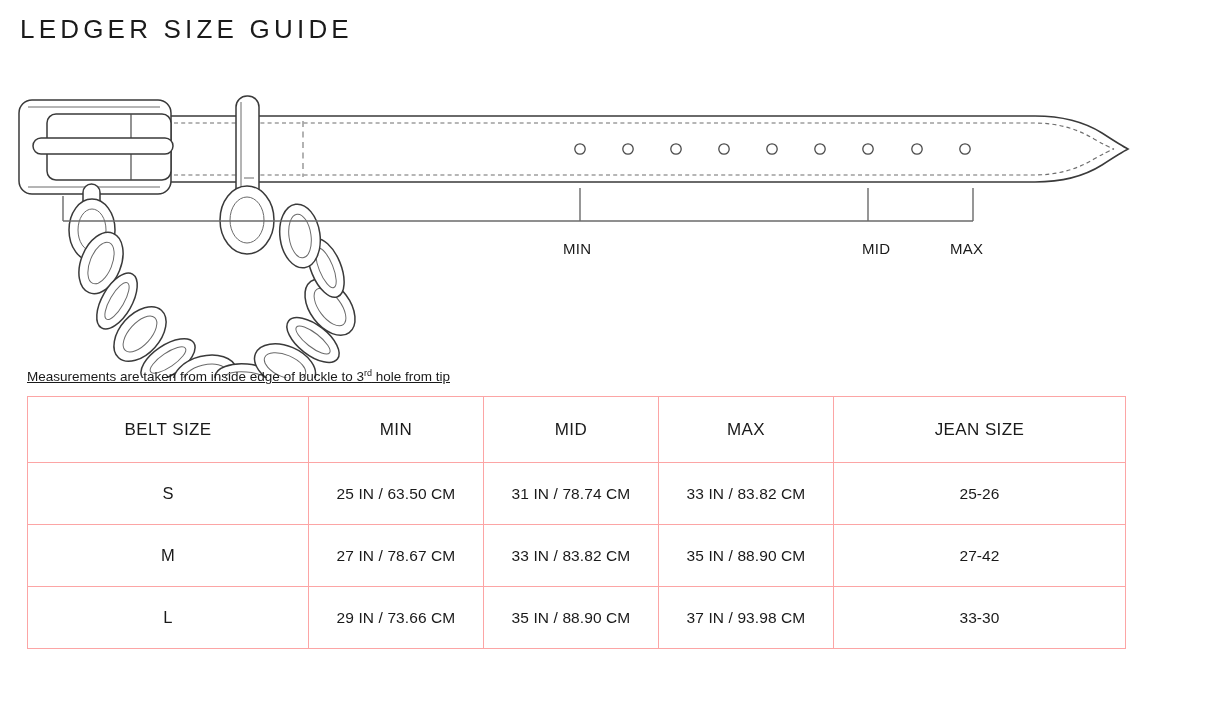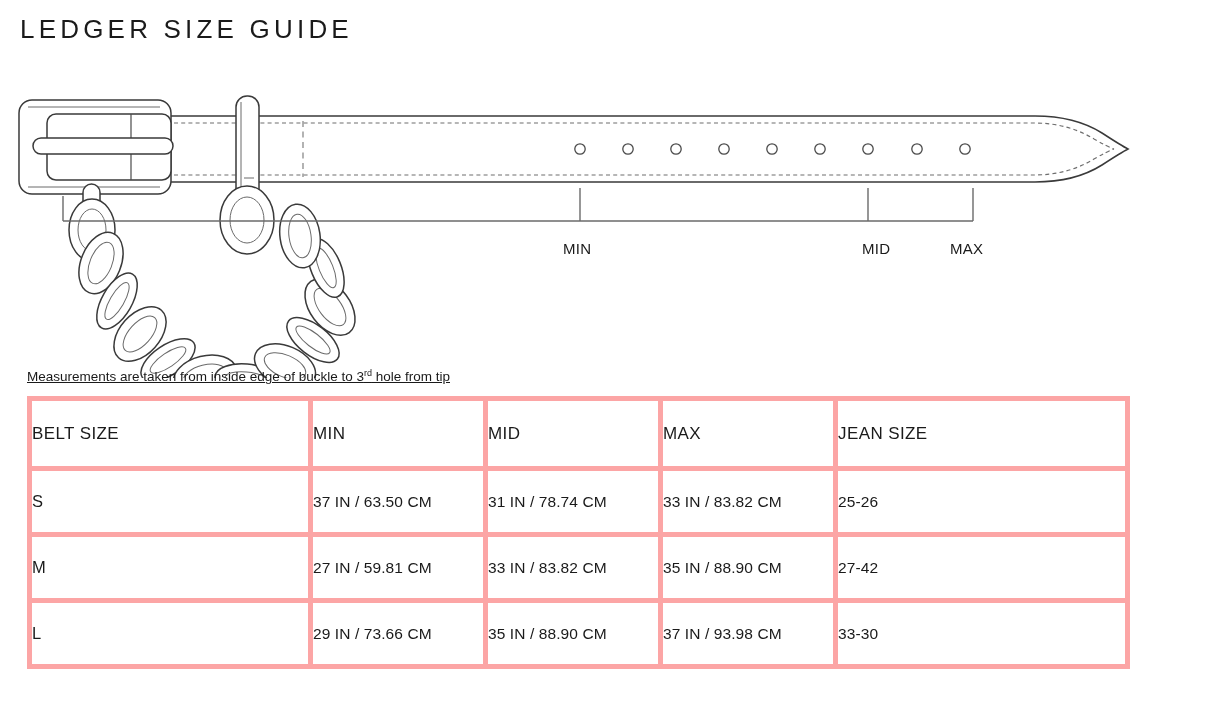--- a/index.html
+++ b/index.html
@@ -84,22 +84,22 @@
   
   .size-table {
     position: absolute;
     left: 27px;
     top: 396px;
     width: 1098px;
     border-collapse: collapse;
     table-layout: fixed;
   }
   .size-table td, .size-table th {
-    border: 5px solid #fca5a5;
-    text-align: left;
+    border: 1px solid #fca5a5;
+    text-align: center;
     font-weight: 400;
     color: #1a1a1a;
     padding: 0;
     vertical-align: middle;
     margin-top: 28px;
   }
   .size-table thead th {
     height: 65px;
     font-size: 17px;
     letter-spacing: 0.4px;
@@ -292,28 +292,28 @@
         <th>BELT SIZE</th>
         <th>MIN</th>
         <th>MID</th>
         <th>MAX</th>
         <th>JEAN SIZE</th>
       </tr>
     </thead>
     <tbody>
       <tr>
         <td class="size-cell">S</td>
-        <td>37 IN / 63.50 CM</td>
+        <td>25 IN / 63.50 CM</td>
         <td>31 IN / 78.74 CM</td>
         <td>33 IN / 83.82 CM</td>
         <td>25-26</td>
       </tr>
       <tr>
         <td class="size-cell">M</td>
-        <td>27 IN / 59.81 CM</td>
+        <td>27 IN / 78.67 CM</td>
         <td>33 IN / 83.82 CM</td>
         <td>35 IN / 88.90 CM</td>
         <td>27-42</td>
       </tr>
       <tr>
         <td class="size-cell">L</td>
         <td>29 IN / 73.66 CM</td>
         <td>35 IN / 88.90 CM</td>
         <td>37 IN / 93.98 CM</td>
         <td>33-30</td>

